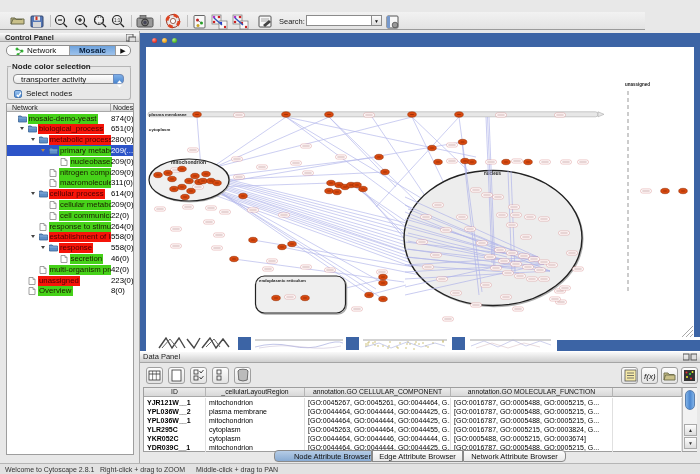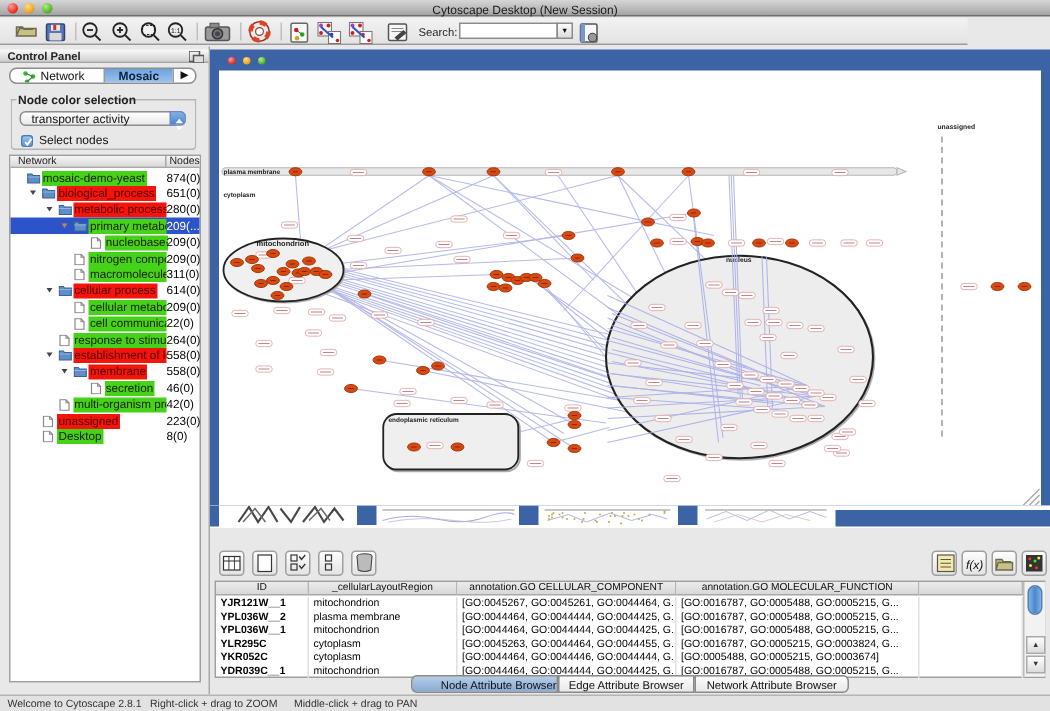--- a/index.html
+++ b/index.html
@@ -82,26 +82,20 @@
 .btab { position:absolute; top:0; height:12px; line-height:12px; text-align:center; border:1px solid #8a8a8a; background:linear-gradient(#fdfdfd,#e8e8e8); color:#111; }
 
 
 #statusbar { left:0; top:463px; width:700px; height:11px; background:#e2e2e2; border-top:1px solid #b5b5b5;
   font-size:7px; color:#333; }
 </style>
 </head>
 <body>
 <div id="app">
 
-  <div class="abs" id="macbar">
-    <div class="tl" style="left:5px; background:radial-gradient(circle at 35% 30%, #ff9d95, #e8382a 60%, #b01c10);"></div>
-    <div class="tl" style="left:16px; background:radial-gradient(circle at 35% 30%, #ffd98a, #efa922 60%, #c07c0a);"></div>
-    <div class="tl" style="left:28px; background:radial-gradient(circle at 35% 30%, #b6e98a, #58bb2d 60%, #2e8b12);"></div>
-    <div class="abs" id="macttl">Cytoscape Desktop (New Session)</div>
-  </div>
 
   <div class="abs" id="toolbar">
     <svg width="700" height="18" style="position:absolute;left:0;top:0">
 
       <path d="M11 12 L13 7 L24 7 L24 12 Z M11 12 L11 6 L15 6 L16 7.5 L22 7.5" fill="#c9c089" stroke="#6b6b4a" stroke-width="1"></path>
 
       <rect x="31" y="4" width="12" height="11" rx="1" fill="#5577b5" stroke="#33466e"></rect>
       <rect x="34" y="4.5" width="6" height="4" fill="#e8e8e8"></rect>
       <rect x="33" y="10" width="8" height="5" fill="#d8d8d8"></rect>
       <rect x="35.5" y="4.5" width="2" height="3.5" fill="#cc3322"></rect>
@@ -326,21 +320,21 @@
             </svg>
             <span class="tlab red" style="left:41.5px;max-width:62px;overflow:hidden;">establishment of lo</span>
             <span class="tnum">558(0)</span>
           </div>
 <div class="trow" style="top:138.6px;">
             <div class="tarr" style="left:34.0px;border-top-color:#444"></div>
             <svg class="ticon" style="left:42.0px" width="9" height="8">
               <path d="M0.5 2.5 L0.5 7 L8.5 7 L8.5 2 L4 2 L3.2 1 L0.5 1 Z" fill="#5e8fc8" stroke="#3a6394" stroke-width="0.8"></path>
               <path d="M0.5 3 L8.5 3" stroke="#8fb4dd" stroke-width="0.8"></path>
             </svg>
-            <span class="tlab red" style="left:52.0px;max-width:52px;overflow:hidden;">membrane</span>
+            <span class="tlab red" style="left:52.0px;max-width:52px;overflow:hidden;">response</span>
             <span class="tnum">558(0)</span>
           </div>
 <div class="trow" style="top:149.4px;">
             <svg class="ticon" style="left:52.5px" width="8" height="8">
               <path d="M1 0.5 L5 0.5 L7 2.5 L7 7.5 L1 7.5 Z" fill="#fff" stroke="#888" stroke-width="0.8"></path>
               <path d="M5 0.5 L5 2.5 L7 2.5" fill="none" stroke="#888" stroke-width="0.7"></path>
             </svg>
             <span class="tlab grn" style="left:62.5px;max-width:42px;overflow:hidden;">secretion</span>
             <span class="tnum">46(0)</span>
           </div>
@@ -358,21 +352,21 @@
               <path d="M5 0.5 L5 2.5 L7 2.5" fill="none" stroke="#888" stroke-width="0.7"></path>
             </svg>
             <span class="tlab red" style="left:31.0px;max-width:73px;overflow:hidden;">unassigned</span>
             <span class="tnum">223(0)</span>
           </div>
 <div class="trow" style="top:181.8px;">
             <svg class="ticon" style="left:21.0px" width="8" height="8">
               <path d="M1 0.5 L5 0.5 L7 2.5 L7 7.5 L1 7.5 Z" fill="#fff" stroke="#888" stroke-width="0.8"></path>
               <path d="M5 0.5 L5 2.5 L7 2.5" fill="none" stroke="#888" stroke-width="0.7"></path>
             </svg>
-            <span class="tlab grn" style="left:31.0px;max-width:73px;overflow:hidden;">Desktop</span>
+            <span class="tlab grn" style="left:31.0px;max-width:73px;overflow:hidden;">Overview</span>
             <span class="tnum">8(0)</span>
           </div>
         </div>
     </div>
   </div>
 
   <div class="abs" id="netwin">
     <div class="ntl" style="left:12px; background:radial-gradient(circle at 35% 30%, #ff9d95, #e8382a 60%, #b01c10);"></div>
     <div class="ntl" style="left:22px; background:radial-gradient(circle at 35% 30%, #ffd98a, #efa922 60%, #c07c0a);"></div>
     <div class="ntl" style="left:32px; background:radial-gradient(circle at 35% 30%, #b6e98a, #58bb2d 60%, #2e8b12);"></div>
@@ -1087,20 +1081,26 @@
       </svg>
       <svg style="position:absolute;left:328px;top:0" width="85" height="14">
         <line x1="2" y1="3" x2="83" y2="3" stroke="#909090" stroke-width="0.8"></line>
         <path d="M3 9 L16 4 L30 10 L45 3 L58 9 L72 4 L83 8" stroke="#b0b4e0" stroke-width="0.6" fill="none"></path>
         <path d="M8 11 L24 6 L40 11 L56 6 L72 10" stroke="#d4b8bc" stroke-width="0.5" fill="none"></path>
       </svg>
       <div style="position:absolute;left:417px;top:3px;width:143px;height:11px;background:#3c64a5;"></div>
     </div>
 
   <div class="abs" id="dpanel">
+    <div id="dphead">Data Panel
+      <svg width="14" height="8" style="position:absolute; right:3px; top:1px;">
+        <rect x="0" y="1" width="6" height="6" fill="none" stroke="#555" stroke-width="1"></rect>
+        <rect x="8" y="1" width="6" height="6" fill="#ddd" stroke="#555" stroke-width="1"></rect>
+      </svg>
+    </div>
 
     <div class="dbtn" style="left:6px"></div>
     <div class="dbtn" style="left:28px"></div>
     <div class="dbtn" style="left:50px"></div>
     <div class="dbtn" style="left:72px"></div>
     <div class="dbtn" style="left:94px"></div>
     <div class="dbtn" style="left:481px"></div>
     <div class="dbtn" style="left:501px"></div>
     <div class="dbtn" style="left:521px"></div>
     <div class="dbtn" style="left:541px"></div>

